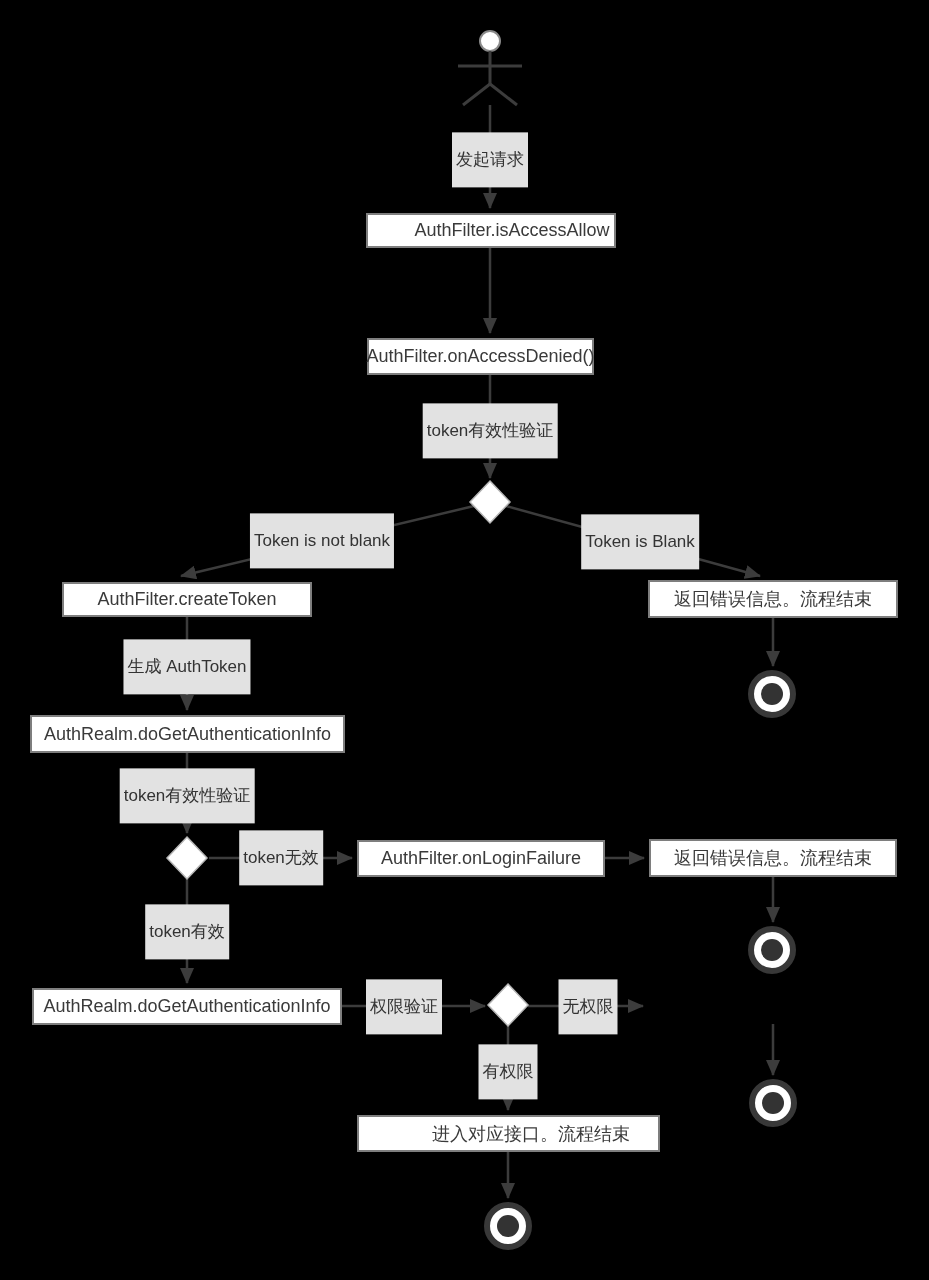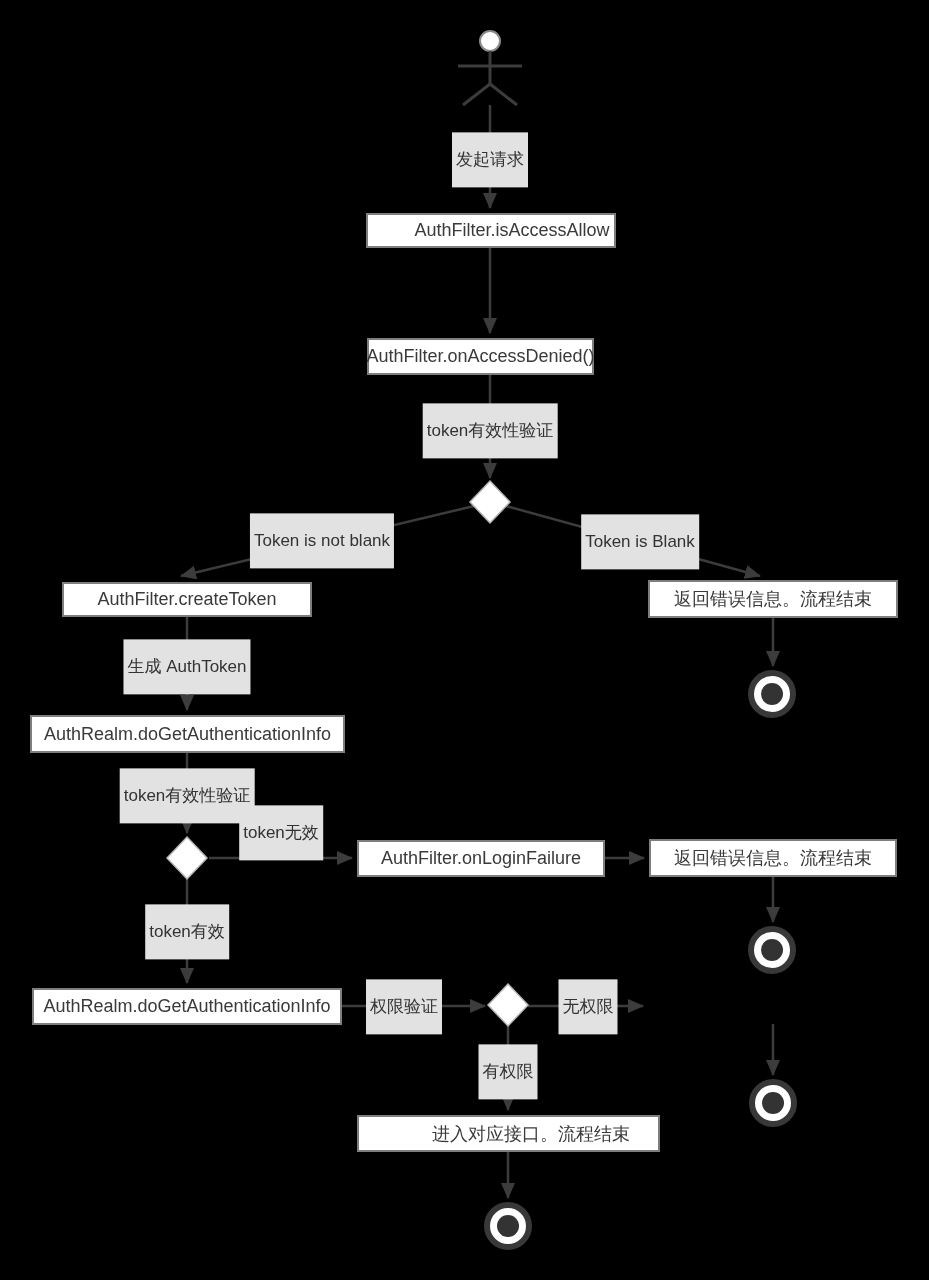--- a/index.html
+++ b/index.html
@@ -136,21 +136,21 @@
   <div class="elabel" style="left:490px; top:431px;">token有效性验证</div>
 
   <div class="elabel" style="left:322px; top:541px;">Token is not blank</div>
 
   <div class="elabel" style="left:640px; top:542px;">Token is Blank</div>
 
   <div class="elabel" style="left:187px; top:667px;">生成 AuthToken</div>
 
   <div class="elabel" style="left:187px; top:796px;">token有效性验证</div>
 
-  <div class="elabel" style="left:281px; top:833px;">token无效</div>
+  <div class="elabel" style="left:281px; top:858px;">token无效</div>
 
   <div class="elabel" style="left:187px; top:932px;">token有效</div>
 
   <div class="elabel" style="left:404px; top:1007px;">权限验证</div>
 
   <div class="elabel" style="left:588px; top:1007px;">无权限</div>
 
   <div class="elabel" style="left:508px; top:1072px;">有权限</div>
 
 </div>

